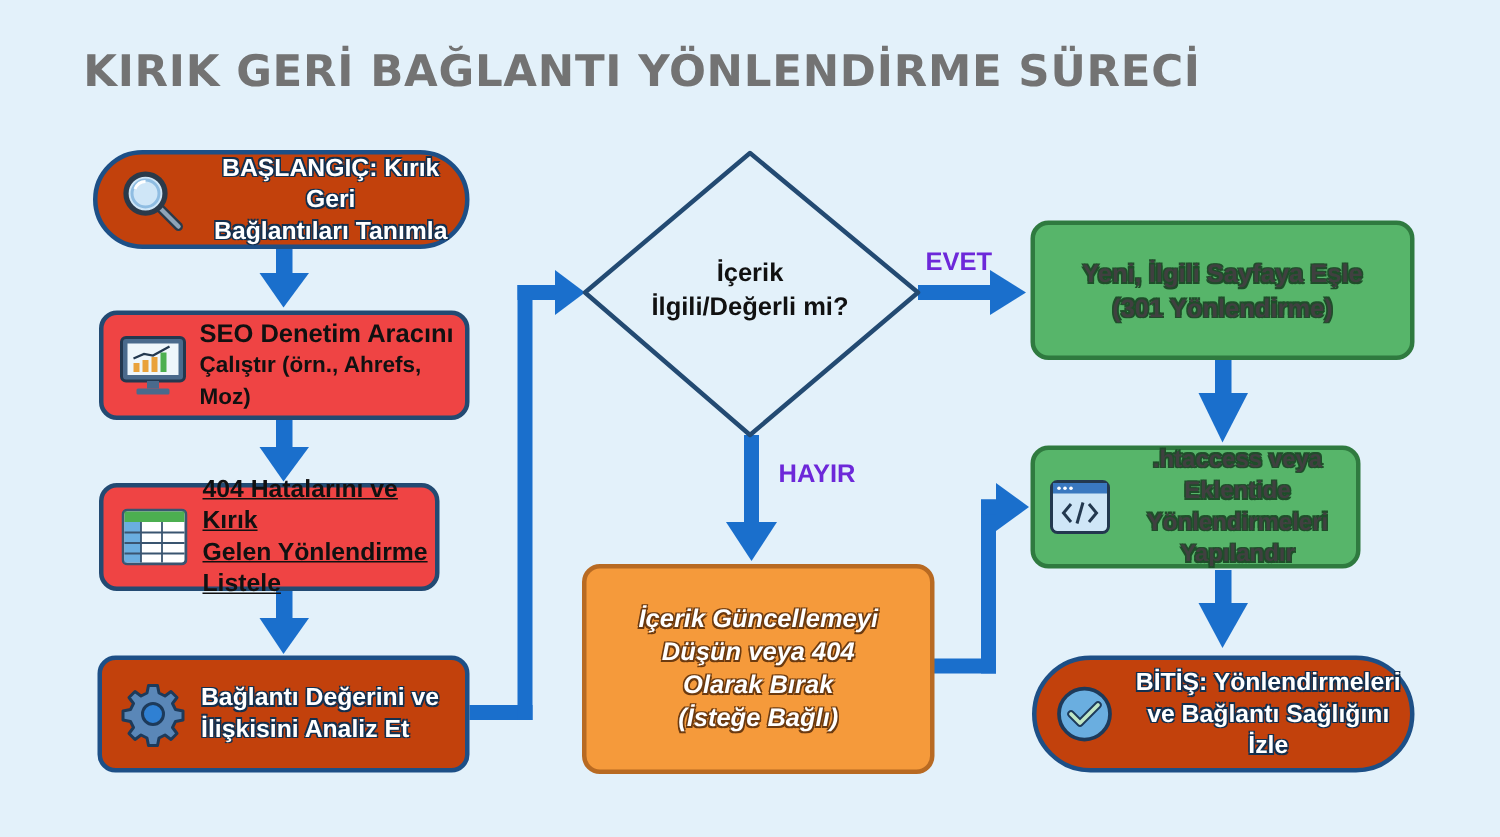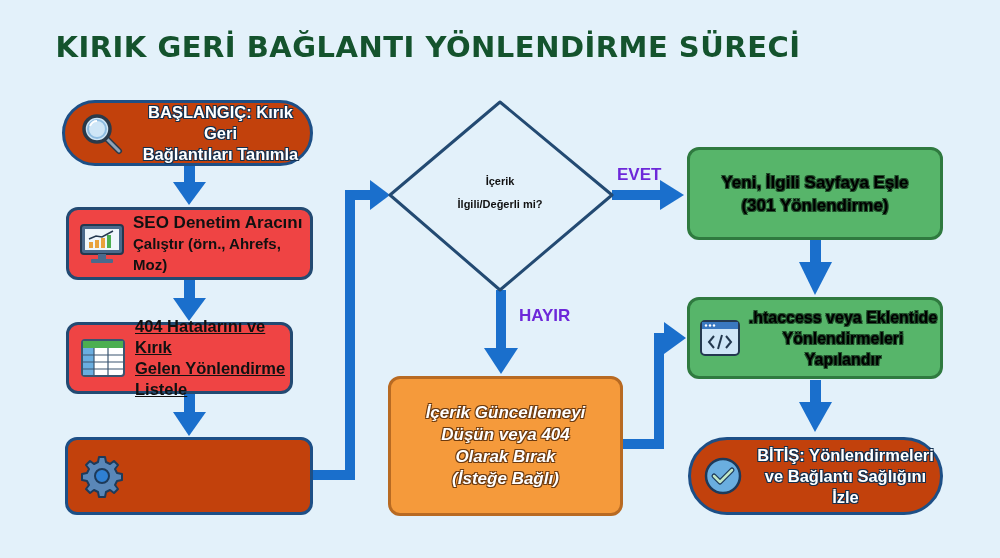--- a/index.html
+++ b/index.html
@@ -1,33 +1,33 @@
 <!DOCTYPE html>
 <html><head>
 <meta charset="utf-8">
 <style>
   html,body{margin:0;padding:0;}
   body{width:1000px;height:558px;background:#e3f1fa;position:relative;overflow:hidden;font-family:"Liberation Sans","DejaVu Sans",sans-serif;}
-  .title{position:absolute;left:0;top:30px;width:856px;text-align:center;font-family:"DejaVu Sans",sans-serif;font-weight:bold;font-size:29px;color:#14532d;letter-spacing:0.5px;}
+  .title{position:absolute;left:0;top:30px;width:856px;text-align:center;font-family:"DejaVu Sans",sans-serif;font-weight:bold;font-size:29px;color:#737373;letter-spacing:0.5px;}
   .node{position:absolute;box-sizing:border-box;display:flex;align-items:center;}
   .blue{background:#c2410c;border:3px solid #1d4f86;color:#fff;}
   .white{background:#ef4444;border:3px solid #234a72;color:#111;}
-  .green{background:#57b56a;border:3px solid #2f7a3f;color:#000000;}
+  .green{background:#57b56a;border:3px solid #2f7a3f;color:#404040;}
   .orange{background:#f59a3b;border:3px solid #b86a22;color:#fff;font-style:italic;}
   .pill{border-radius:34px;}
   .rect{border-radius:12px;}
   .txt{font-weight:bold;font-size:16.5px;line-height:21px;}
   .outlined{text-shadow:-1px -1px 0 #13304f,1px -1px 0 #13304f,-1px 1px 0 #13304f,1px 1px 0 #13304f;}
   .outlined-g{text-shadow:-1px -1px 0 #1f4d2a,1px -1px 0 #1f4d2a,-1px 1px 0 #1f4d2a,1px 1px 0 #1f4d2a;}
   .outlined-o{text-shadow:-1px -1px 0 #6b3a10,1px -1px 0 #6b3a10,-1px 1px 0 #6b3a10,1px 1px 0 #6b3a10;}
   .icon{flex:0 0 auto;}
   .center{justify-content:center;text-align:center;}
   .lbl{position:absolute;font-weight:bold;font-size:17px;color:#6d28d9;}
   svg.conn{position:absolute;left:0;top:0;}
-  .diamond-text{position:absolute;left:400px;top:170px;width:200px;text-align:center;font-weight:bold;font-size:11px;line-height:23px;color:#111;}
+  .diamond-text{position:absolute;left:400px;top:170px;width:200px;text-align:center;font-weight:bold;font-size:17px;line-height:23px;color:#111;}
 </style>
 </head>
 <body>
 
 <div class="title">KIRIK GERİ BAĞLANTI YÖNLENDİRME SÜRECİ</div>
 
 <svg class="conn" width="1000" height="558">
   <g fill="#1a6fcc" stroke="none">
 
     <rect x="184" y="165" width="11" height="20"></rect>
@@ -114,38 +114,42 @@
     <div>404 Hatalarını ve Kırık</div>
     <div>Gelen Yönlendirme Listele</div>
   </div>
 </div>
 
 <div class="node blue rect txt outlined" style="left:65px;top:437px;width:248px;height:78px;padding-left:12px;">
   <svg class="icon" width="44" height="44" viewBox="0 0 44 44">
     <path d="M19 3h6l1 5 4 2 4-3 4 4-3 4 2 4 5 1v6l-5 1-2 4 3 4-4 4-4-3-4 2-1 5h-6l-1-5-4-2-4 3-4-4 3-4-2-4-5-1v-6l5-1 2-4-3-4 4-4 4 3 4-2z" fill="#5a87b8" stroke="#1d3a5a" stroke-width="2" stroke-linejoin="round"></path>
     <circle cx="22" cy="22" r="7" fill="#2f80d3" stroke="#1d3a5a" stroke-width="2"></circle>
   </svg>
+  <div style="margin-left:10px;">
+    <div>Bağlantı Değerini ve</div>
+    <div>İlişkisini Analiz Et</div>
+  </div>
 </div>
 
 <div class="diamond-text">
   <div>İçerik</div>
   <div>İlgili/Değerli mi?</div>
 </div>
 
 <div class="lbl" style="left:617px;top:165px;">EVET</div>
 <div class="lbl" style="left:519px;top:306px;">HAYIR</div>
 
 <div class="node green rect center txt outlined-g" style="left:687px;top:147px;width:256px;height:93px;font-size:17px;line-height:23px;">
   <div>
     <div>Yeni, İlgili Sayfaya Eşle</div>
     <div>(301 Yönlendirme)</div>
   </div>
 </div>
 
-<div class="node green rect txt outlined-g" style="left:687px;top:297px;width:256px;height:82px;padding-left:10px;font-size:16px;">
+<div class="node green rect txt outlined-g" style="left:687px;top:297px;width:220px;height:82px;padding-left:10px;font-size:16px;">
   <svg class="icon" width="40" height="36" viewBox="0 0 40 36">
     <rect x="1" y="1" width="38" height="34" rx="4" fill="#cfe6f7" stroke="#23384f" stroke-width="2"></rect>
     <rect x="2" y="2" width="36" height="7" fill="#3a78c0"></rect>
     <circle cx="6" cy="5.5" r="1.2" fill="#fff"></circle>
       <circle cx="10" cy="5.5" r="1.2" fill="#fff"></circle>
       <circle cx="14" cy="5.5" r="1.2" fill="#fff"></circle>
     <polyline points="14,16 9,22 14,28" stroke="#23384f" stroke-width="2" fill="none"></polyline>
     <polyline points="26,16 31,22 26,28" stroke="#23384f" stroke-width="2" fill="none"></polyline>
     <line x1="22" y1="15" x2="18" y2="29" stroke="#23384f" stroke-width="2"></line>
   </svg>

